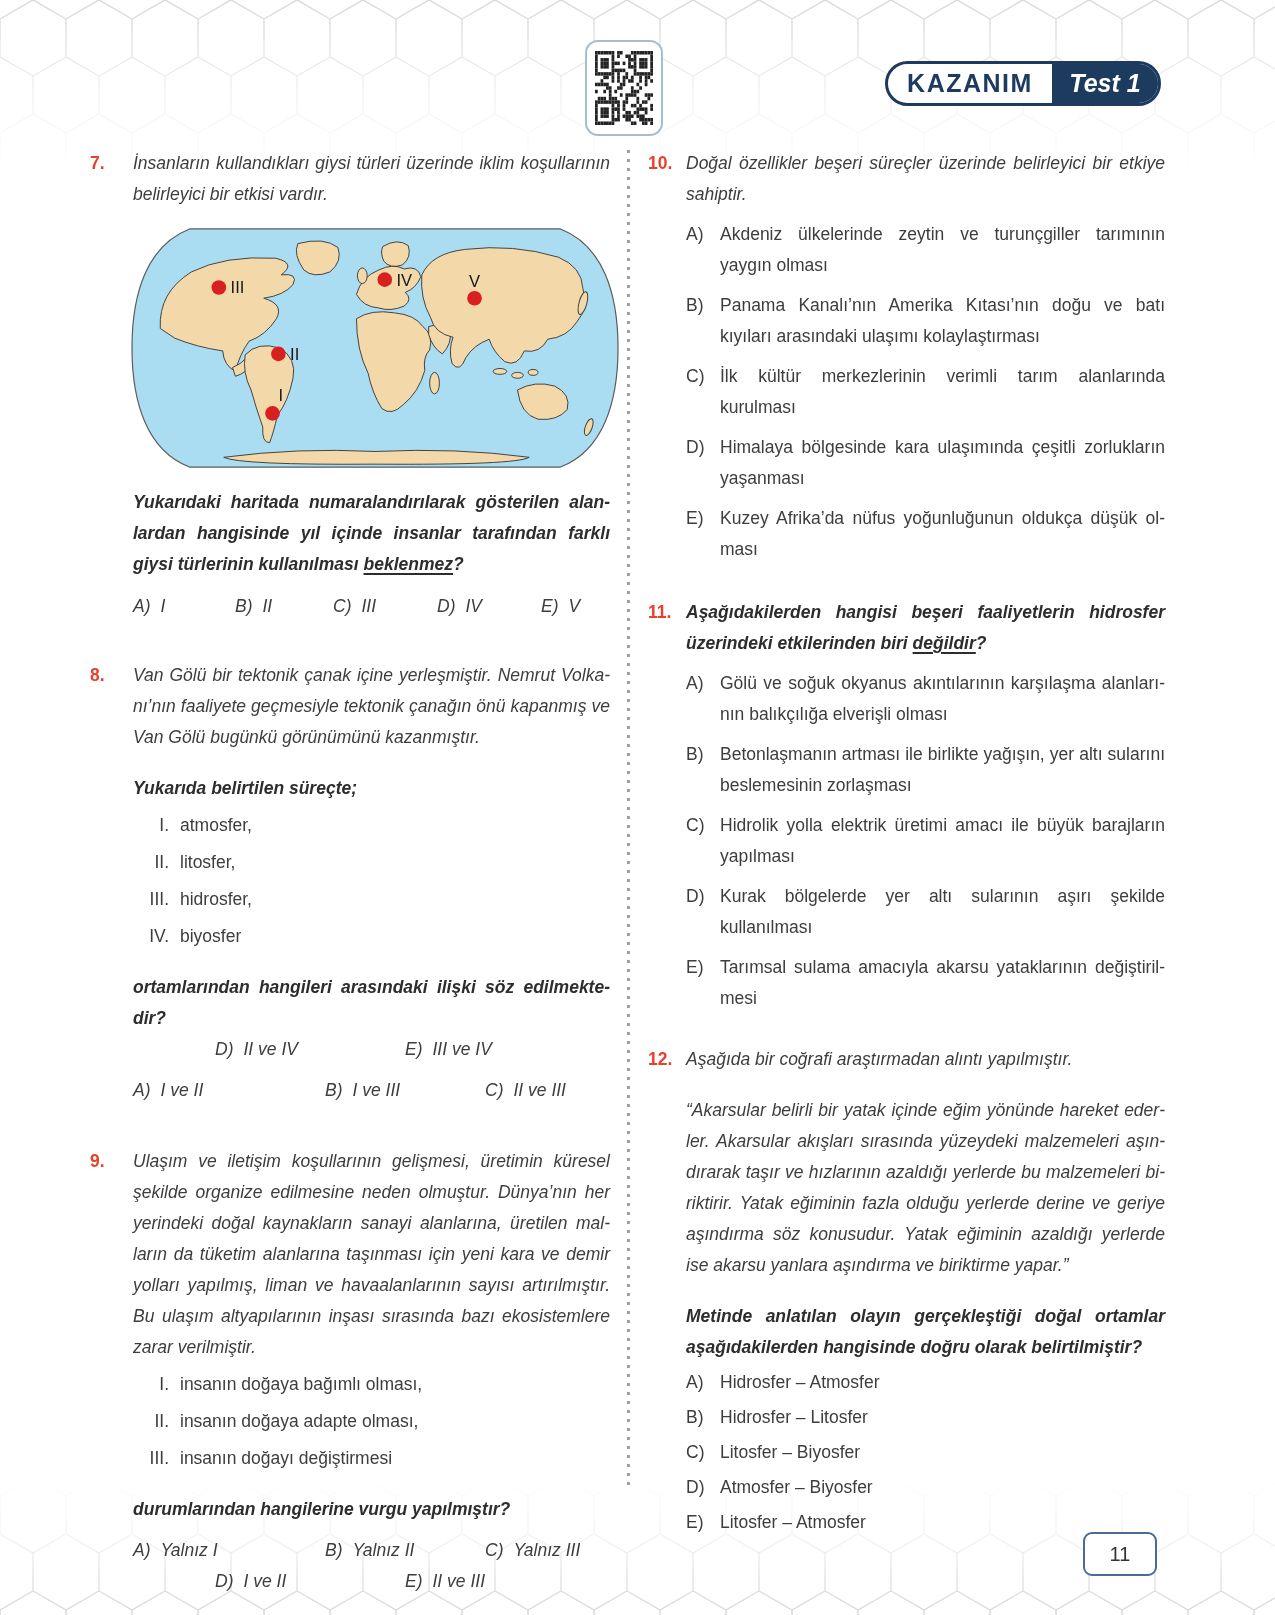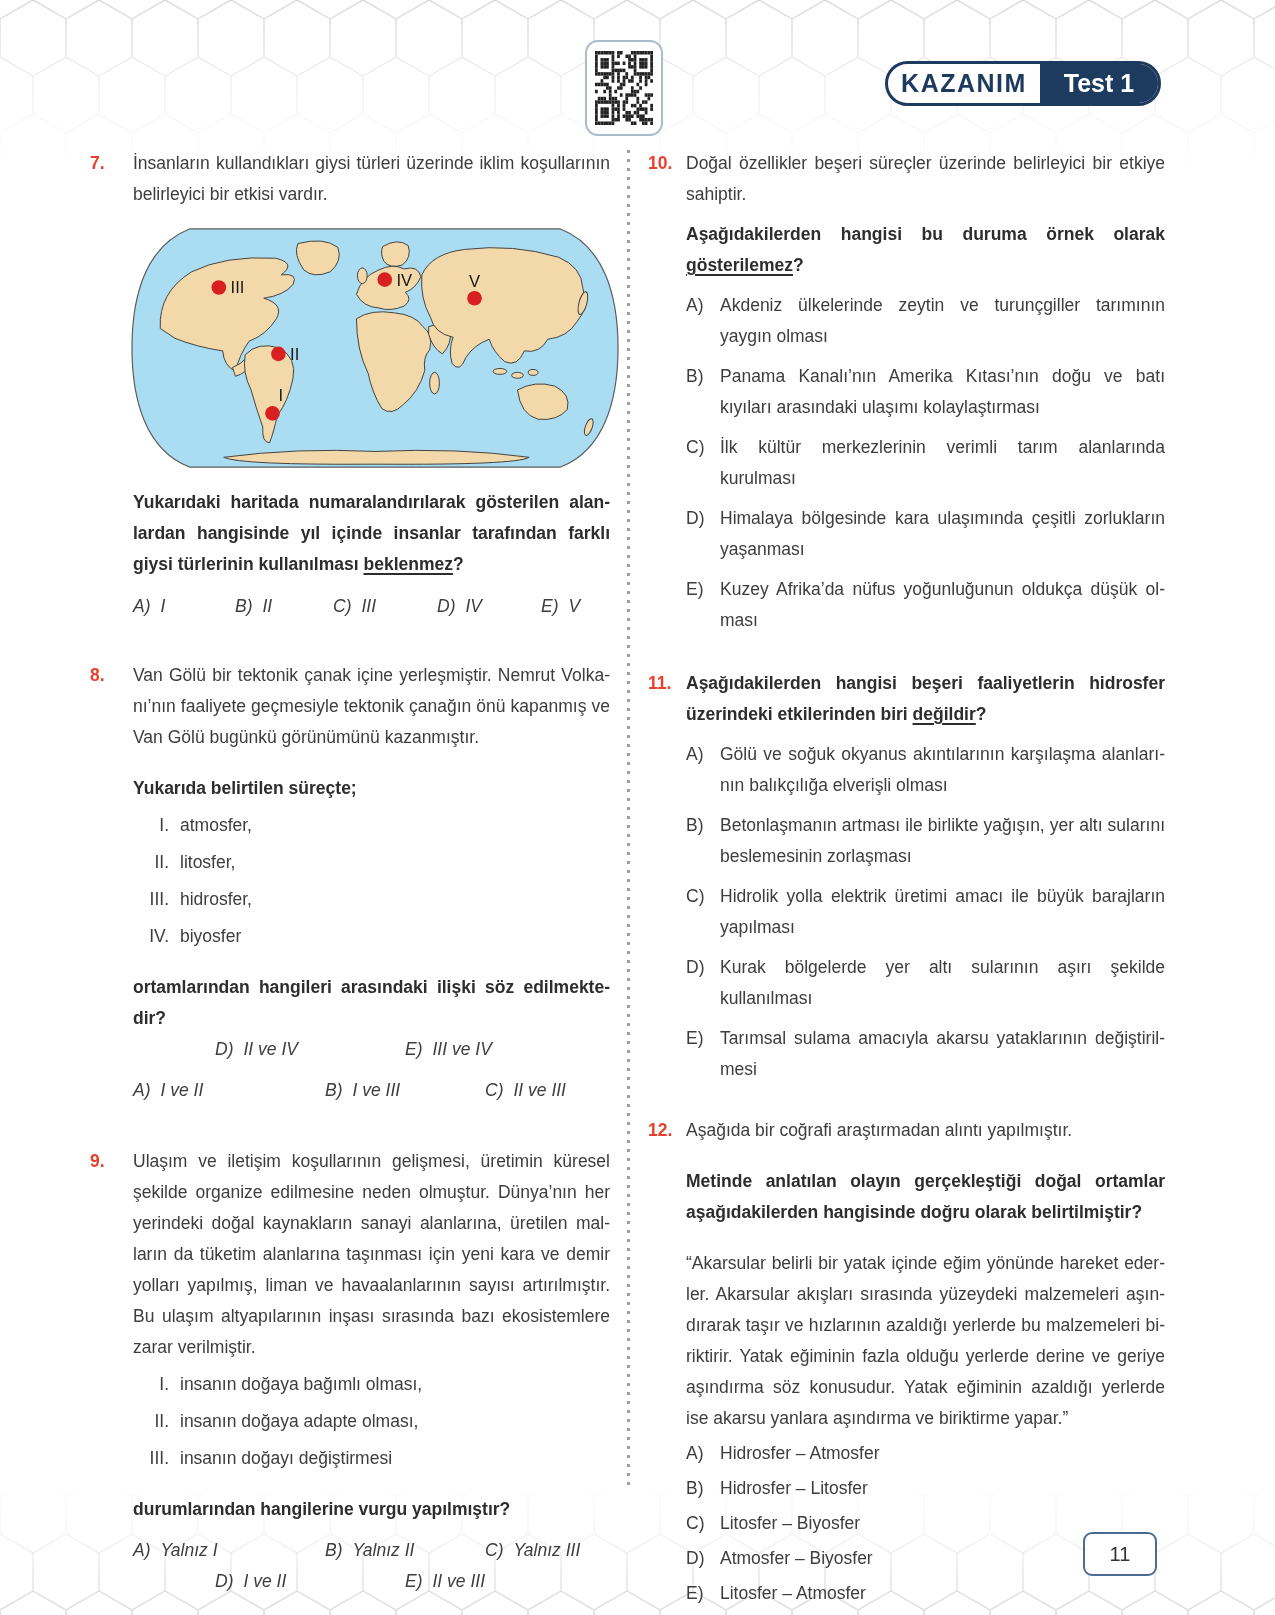--- a/index.html
+++ b/index.html
@@ -19,37 +19,37 @@
 
   
   .qr-box { position:absolute; left:585px; top:40px; width:78px; height:96px; z-index:2;
     background:#fff; border:2px solid #a9bccd; border-radius:13px;
     display:flex; align-items:center; justify-content:center; box-sizing:border-box; }
   .badge { position:absolute; left:885px; top:61px; width:276px; height:45px; z-index:2;
     background:#fff; border:3px solid #1d3b5e; border-radius:23px; overflow:hidden;
     display:flex; box-sizing:border-box; }
   .badge-left { flex:1; display:flex; align-items:center; justify-content:center;
     color:#1d3b5e; font-weight:bold; font-size:25px; letter-spacing:1.5px; }
-  .badge-right { width:118px; background:#1d3b5e; color:#ffffff; display:flex;
-    align-items:center; justify-content:center; font-size:25px; font-weight:bold; }
+  .badge-right { width:106px; background:#1d3b5e; color:#ffffff; display:flex;
+    align-items:center; justify-content:center; font-size:25px; font-weight:bold;font-style:italic; }
 
   
   .divider { position:absolute; left:627px; top:150px; width:3px; height:1340px; z-index:1;
     background-image:repeating-linear-gradient(to bottom, #9f9f9f 0px, #9f9f9f 3px, transparent 3px, transparent 9px); }
 
   
   .col { position:absolute; top:148px; z-index:1; }
   .col-left { left:90px; width:520px; }
   .col-right { left:648px; width:517px; }
   .q { position:relative; }
   .col-left .q { padding-left:43px; }
   .col-right .q { padding-left:38px; }
   .qnum { position:absolute; left:0; top:0; color:#e8402d; font-weight:bold;
     font-size:17.5px; line-height:31px; }
-  .para { font-size:17.5px; line-height:31px; color:#3d3d3d; text-align:justify; margin:0; }
+  .para { font-size:17.5px; line-height:31px; color:#3d3d3d; text-align:justify; margin:0;font-style:italic; }
   .stem { font-weight:bold; color:#2d2d2d; }
   .u { text-decoration:underline; text-decoration-thickness:1.5px; text-underline-offset:3px; }
   .mt8 { margin-top:20px; } .mt9 { margin-top:9px; }
 
   
   .map-wrap { margin:16px 0 13px -2px; width:488px; }
 
   
   .optrow { display:grid; font-size:17.5px; line-height:31px; color:#3d3d3d;font-style:italic; }
   .optrow .ot { margin-left:10px; }
@@ -457,21 +457,20 @@
         <span><span>E)</span><span class="ot">II ve III</span></span>
       </div>
     </div>
   </div>
 
   <div class="col col-right">
 
     <div class="q">
       <span class="qnum">10.</span>
       <p class="para">Doğal özellikler beşeri süreçler üzerinde belirleyici bir etkiye sahiptir.</p>
-      <p class="para stem mt9"><span>Aşağıdakilerden hangisi bu duruma örnek olarak </span><span class="u">gösterilemez</span><span>?</span></p>
       <div class="lopt">
           <span class="lm">A)</span>
           <span class="lt">Akdeniz ülkelerinde zeytin ve turunçgiller tarımının yaygın olması</span>
         </div>
       <div class="lopt">
           <span class="lm">B)</span>
           <span class="lt">Panama Kanalı’nın Amerika Kıtası’nın doğu ve batı kıyıları arasındaki ulaşımı kolaylaştırması</span>
         </div>
       <div class="lopt">
           <span class="lm">C)</span>
@@ -508,22 +507,22 @@
         </div>
       <div class="lopt">
           <span class="lm">E)</span>
           <span class="lt">Tarımsal sulama amacıyla akarsu yataklarının değiştiril­mesi</span>
         </div>
     </div>
 
     <div class="q" style="margin-top:30px;">
       <span class="qnum">12.</span>
       <p class="para">Aşağıda bir coğrafi araştırmadan alıntı yapılmıştır.</p>
+      <p class="para mt8">“Akarsular belirli bir yatak içinde eğim yönünde hareket eder­ler. Akarsular akışları sırasında yüzeydeki malzemeleri aşın­dırarak taşır ve hızlarının azaldığı yerlerde bu malzemeleri bi­riktirir. Yatak eğiminin fazla olduğu yerlerde derine ve geriye aşındırma söz konusudur. Yatak eğiminin azaldığı yerlerde ise akarsu yanlara aşındırma ve biriktirme yapar.”</p>
       <p class="para stem mt8">Metinde anlatılan olayın gerçekleştiği doğal ortamlar aşağıdakilerden hangisinde doğru olarak belirtilmiştir?</p>
-      <p class="para mt8">“Akarsular belirli bir yatak içinde eğim yönünde hareket eder­ler. Akarsular akışları sırasında yüzeydeki malzemeleri aşın­dırarak taşır ve hızlarının azaldığı yerlerde bu malzemeleri bi­riktirir. Yatak eğiminin fazla olduğu yerlerde derine ve geriye aşındırma söz konusudur. Yatak eğiminin azaldığı yerlerde ise akarsu yanlara aşındırma ve biriktirme yapar.”</p>
       <div class="lopt tight">
           <span class="lm">A)</span>
           <span class="lt-plain">Hidrosfer – Atmosfer</span>
         </div>
       <div class="lopt tight">
           <span class="lm">B)</span>
           <span class="lt-plain">Hidrosfer – Litosfer</span>
         </div>
       <div class="lopt tight">
           <span class="lm">C)</span>

